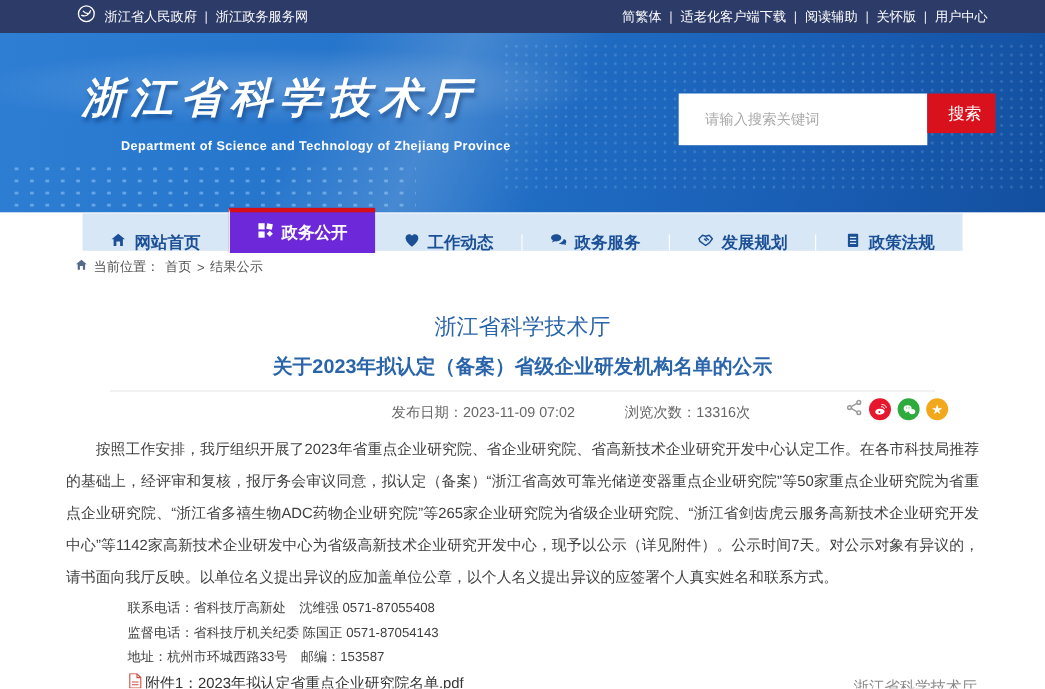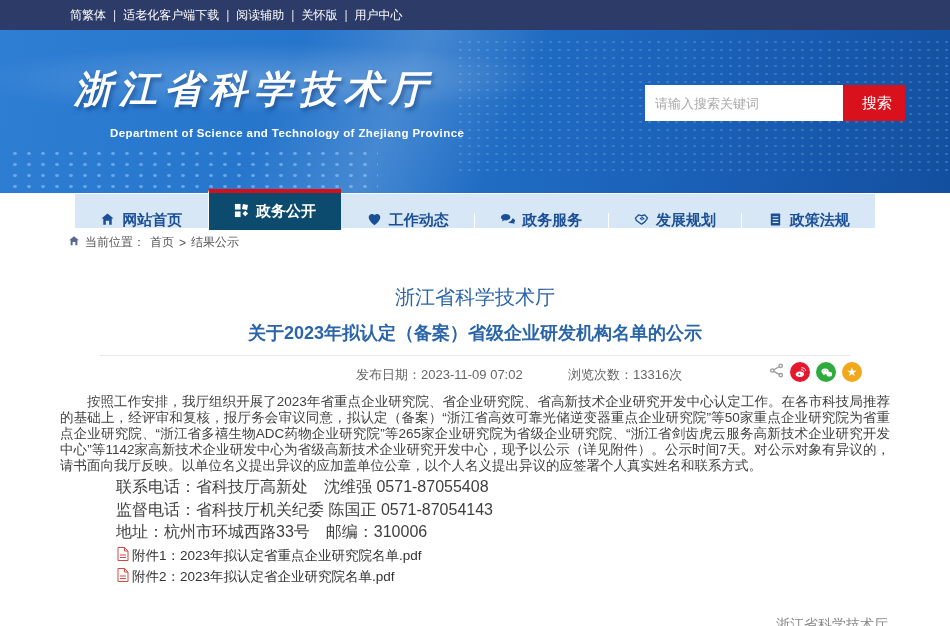--- a/index.html
+++ b/index.html
@@ -27,31 +27,31 @@
           background-size:9px 8px;opacity:.35;}
   .dots-left{position:absolute;left:8px;bottom:3px;width:370px;height:42px;
           background-image:radial-gradient(rgba(170,215,255,.95) 1.6px,transparent 2.2px);
           background-size:14px 11px;opacity:.5;}
   .brand{position:absolute;left:74px;top:34px;z-index:2;}
   .brand-cn{color:#fff;font-size:38px;font-weight:bold;font-style:italic;letter-spacing:7px;
           font-family:"DejaVu Serif","Liberation Serif",serif;
           text-shadow:2px 3px 4px rgba(10,50,110,.55);}
   .brand-en{margin-top:12px;color:#fff;font-size:11.5px;font-weight:bold;letter-spacing:.4px;padding-left:36px;}
   .search{position:absolute;right:45px;top:55px;display:flex;z-index:2;}
-  .search input{width:178px;height:36px;border:none;padding:0 10px;font-size:13px;color:#333;outline:none;}
+  .search input{width:178px;height:47px;border:none;padding:0 24px;font-size:13px;color:#333;outline:none;}
   .search input::placeholder{color:#a9a9a9;}
   .search button{width:62px;height:36px;border:none;background:#d8111c;color:#fff;font-size:15px;cursor:pointer;padding-left:12px;}
 
   
   .nav-row{position:absolute;top:194px;left:75px;width:800px;height:34px;display:flex;background:#d8e7f5;z-index:3;}
   .nav-item{flex:1;display:flex;align-items:center;justify-content:center;gap:7px;
             color:#1b4f96;font-size:15px;font-weight:bold;cursor:pointer;box-sizing:border-box;margin-top:19px;}
   .nav-item + .nav-item{border-left:1px solid #fff;}
   .nav-item svg{width:15px;height:15px;flex:0 0 auto;}
-  .nav-item.active{background:#0c4a6e;color:#fff;margin:-5px 0 -2px;height:41px;
+  .nav-item.active{background:#6d28d9;color:#fff;margin:-5px 0 -2px;height:41px;
             border-top:4px solid #d50e18;align-items:center;}
   .nav-item.active + .nav-item{border-left:none;}
 
   
   .breadcrumb{position:absolute;top:234px;left:68px;display:flex;align-items:center;gap:5px;
             font-size:12px;color:#555;}
   .breadcrumb a{color:#555;text-decoration:none;}
 
   
   .article{position:absolute;top:270px;left:60px;width:830px;}
@@ -59,32 +59,45 @@
   .a-title2{margin:0 0 10px;text-align:center;color:#2a64a9;font-size:18px;font-weight:bold;}
   .t-divider{border:none;border-top:1px solid #e8e8e8;margin:0 40px;}
   .meta-row{position:relative;height:32px;font-size:13px;color:#666;}
   .meta-date{position:absolute;left:296px;top:10px;}
   .meta-views{position:absolute;left:508px;top:10px;}
   .share-box{position:absolute;right:28px;top:6px;display:flex;align-items:center;gap:6px;}
   .s-circle{width:20px;height:20px;border-radius:50%;display:flex;align-items:center;justify-content:center;cursor:pointer;}
   .s-weibo{background:#e6162d;}
   .s-wechat{background:#2faa3c;}
   .s-qzone{background:#f1a81d;color:#fff;font-size:12px;line-height:1;}
-  .body-para{margin:6px 0 0;font-size:13.5px;color:#3f3f3f;line-height:16px;text-align:justify;text-indent:2em;}
+  .body-para{margin:6px 0 0;font-size:13.5px;color:#3f3f3f;line-height:29px;text-align:justify;text-indent:2em;}
   .contact{margin-top:2px;padding-left:56px;}
-  .contact p{margin:0;font-size:16px;color:#3f3f3f;line-height:22.5px;}
+  .contact p{margin:0;font-size:12px;color:#3f3f3f;line-height:22.5px;}
   .attachments{margin-top:3px;padding-left:57px;}
   .attach-row{display:flex;align-items:flex-start;gap:3px;height:21px;}
   .attach-row a{font-size:13.5px;color:#333;text-decoration:none;}
   .signature{position:absolute;top:616px;right:62px;font-size:14px;color:#8a8a8a;}
 </style>
 </head>
 <body>
 
 <header class="topbar">
+  <div class="topbar-left">
+    <span>
+      <svg width="17" height="17" viewBox="0 0 18 18">
+        <circle cx="9" cy="9" r="7.6" fill="none" stroke="#fff" stroke-width="1.3"></circle>
+        <path d="M4.5 10.5c3.5 1.4 7-0.2 8.5-4.5M6 6.5c1.5 2 4 2.6 6.5 1.5" fill="none" stroke="#fff" stroke-width="1.2" stroke-linecap="round"></path>
+      </svg>
+    </span>
+    <nav class="toplist">
+
+    <a>浙江省人民政府</a>
+        <a>浙江政务服务网</a>
+      </nav>
+  </div>
   <nav class="toplist">
 
   <a>简繁体</a>
       <a>适老化客户端下载</a>
       <a>阅读辅助</a>
       <a>关怀版</a>
       <a>用户中心</a>
     </nav>
 </header>
 
@@ -207,21 +220,21 @@
         </span>
     </span>
   </div>
 
   <p class="body-para">按照工作安排，我厅组织开展了2023年省重点企业研究院、省企业研究院、省高新技术企业研究开发中心认定工作。在各市科技局推荐的基础上，经评审和复核，报厅务会审议同意，拟认定（备案）“浙江省高效可靠光储逆变器重点企业研究院”等50家重点企业研究院为省重点企业研究院、“浙江省多禧生物ADC药物企业研究院”等265家企业研究院为省级企业研究院、“浙江省剑齿虎云服务高新技术企业研究开发中心”等1142家高新技术企业研发中心为省级高新技术企业研究开发中心，现予以公示（详见附件）。公示时间7天。对公示对象有异议的，请书面向我厅反映。以单位名义提出异议的应加盖单位公章，以个人名义提出异议的应签署个人真实姓名和联系方式。</p>
 
   <div class="contact">
 
   <p class="contact-line">联系电话：省科技厅高新处　沈维强 0571-87055408</p>
       <p class="contact-line">监督电话：省科技厅机关纪委 陈国正 0571-87054143</p>
-      <p class="contact-line">地址：杭州市环城西路33号　邮编：310006</p>
+      <p class="contact-line">地址：杭州市环城西路33号　邮编：153587</p>
     </div>
 
   <div class="attachments">
 
       <div class="attach-row">
         <span>
           <svg width="12" height="14" viewBox="0 0 12 14">
             <path d="M1 .5h6.5L11 4v9.5H1z" fill="#fff" stroke="#d24a43" stroke-width="1"></path>
             <path d="M7.5.5V4H11" fill="none" stroke="#d24a43" stroke-width="1"></path>
             <path d="M3 8h6M3 10.5h6" stroke="#d24a43" stroke-width="1"></path>

